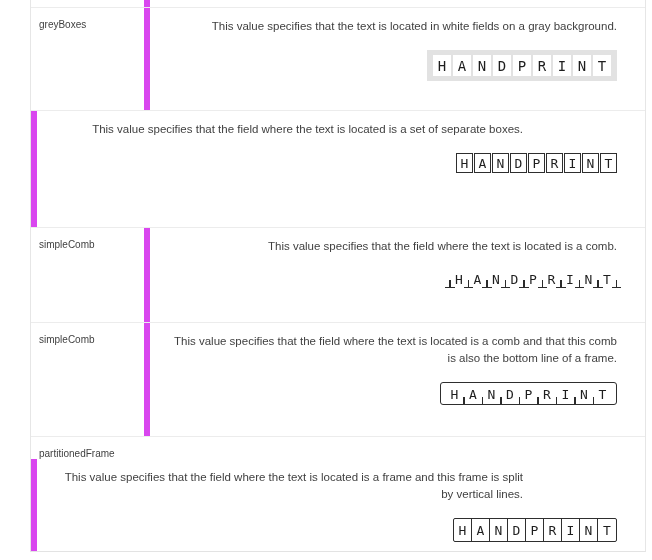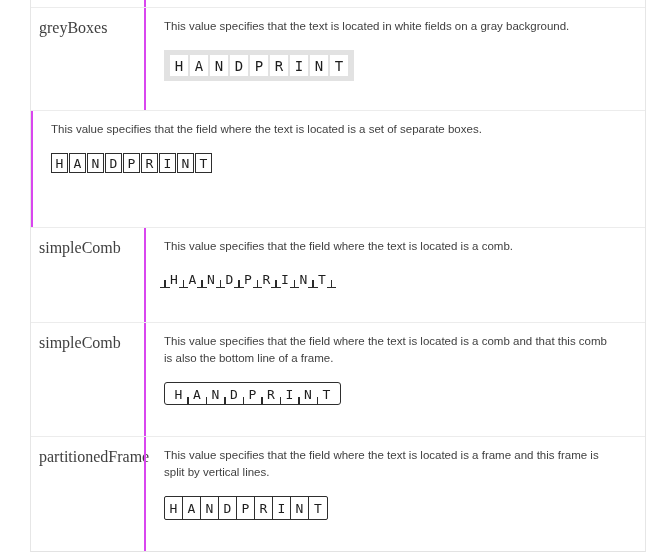--- a/index.html
+++ b/index.html
@@ -12,38 +12,38 @@
   }
   .doc-table {
     position: absolute;
     left: 30px; top: 0;
     width: 616px; height: 552px;
     border-left: 1px solid #e6e6e6;
     border-right: 1px solid #e6e6e6;
     border-bottom: 1px solid #e3e3e3;
   }
   .row { display: flex; border-bottom: 1px solid #ececec; }
-  .row.last { border-bottom: none; }
+  .row.last { border-bottom: none; flex-direction: column; }
   .spacer-row { height: 8px; }
   .r1 { height: 103px; }
   .r2 { height: 117px; }
   .r3 { height: 95px; }
   .r4 { height: 114px; }
   .r5 { height: 114px; }
   .name-cell {
     width: 113px; flex: none;
     padding: 11px 4px 0 8px;
-    font-size: 16px;
+    font-size: 10px;
     color: #3f3f3f;
-    font-family: Liberation Serif, serif;
   }
   .desc-cell {
     flex: 1;
-    border-left: 2px solid #d946ef;
+    border-left: 6px solid #d946ef;
     padding: 10px 28px 0 18px;
+    text-align: right;
   }
   .spacer-row .desc-cell, .spacer-row .name-cell { padding: 0; }
   .desc {
     font-size: 11.5px;
     line-height: 17px;
     color: #3f3f3f;
     max-width: 468px;
   }
   
   .example {

